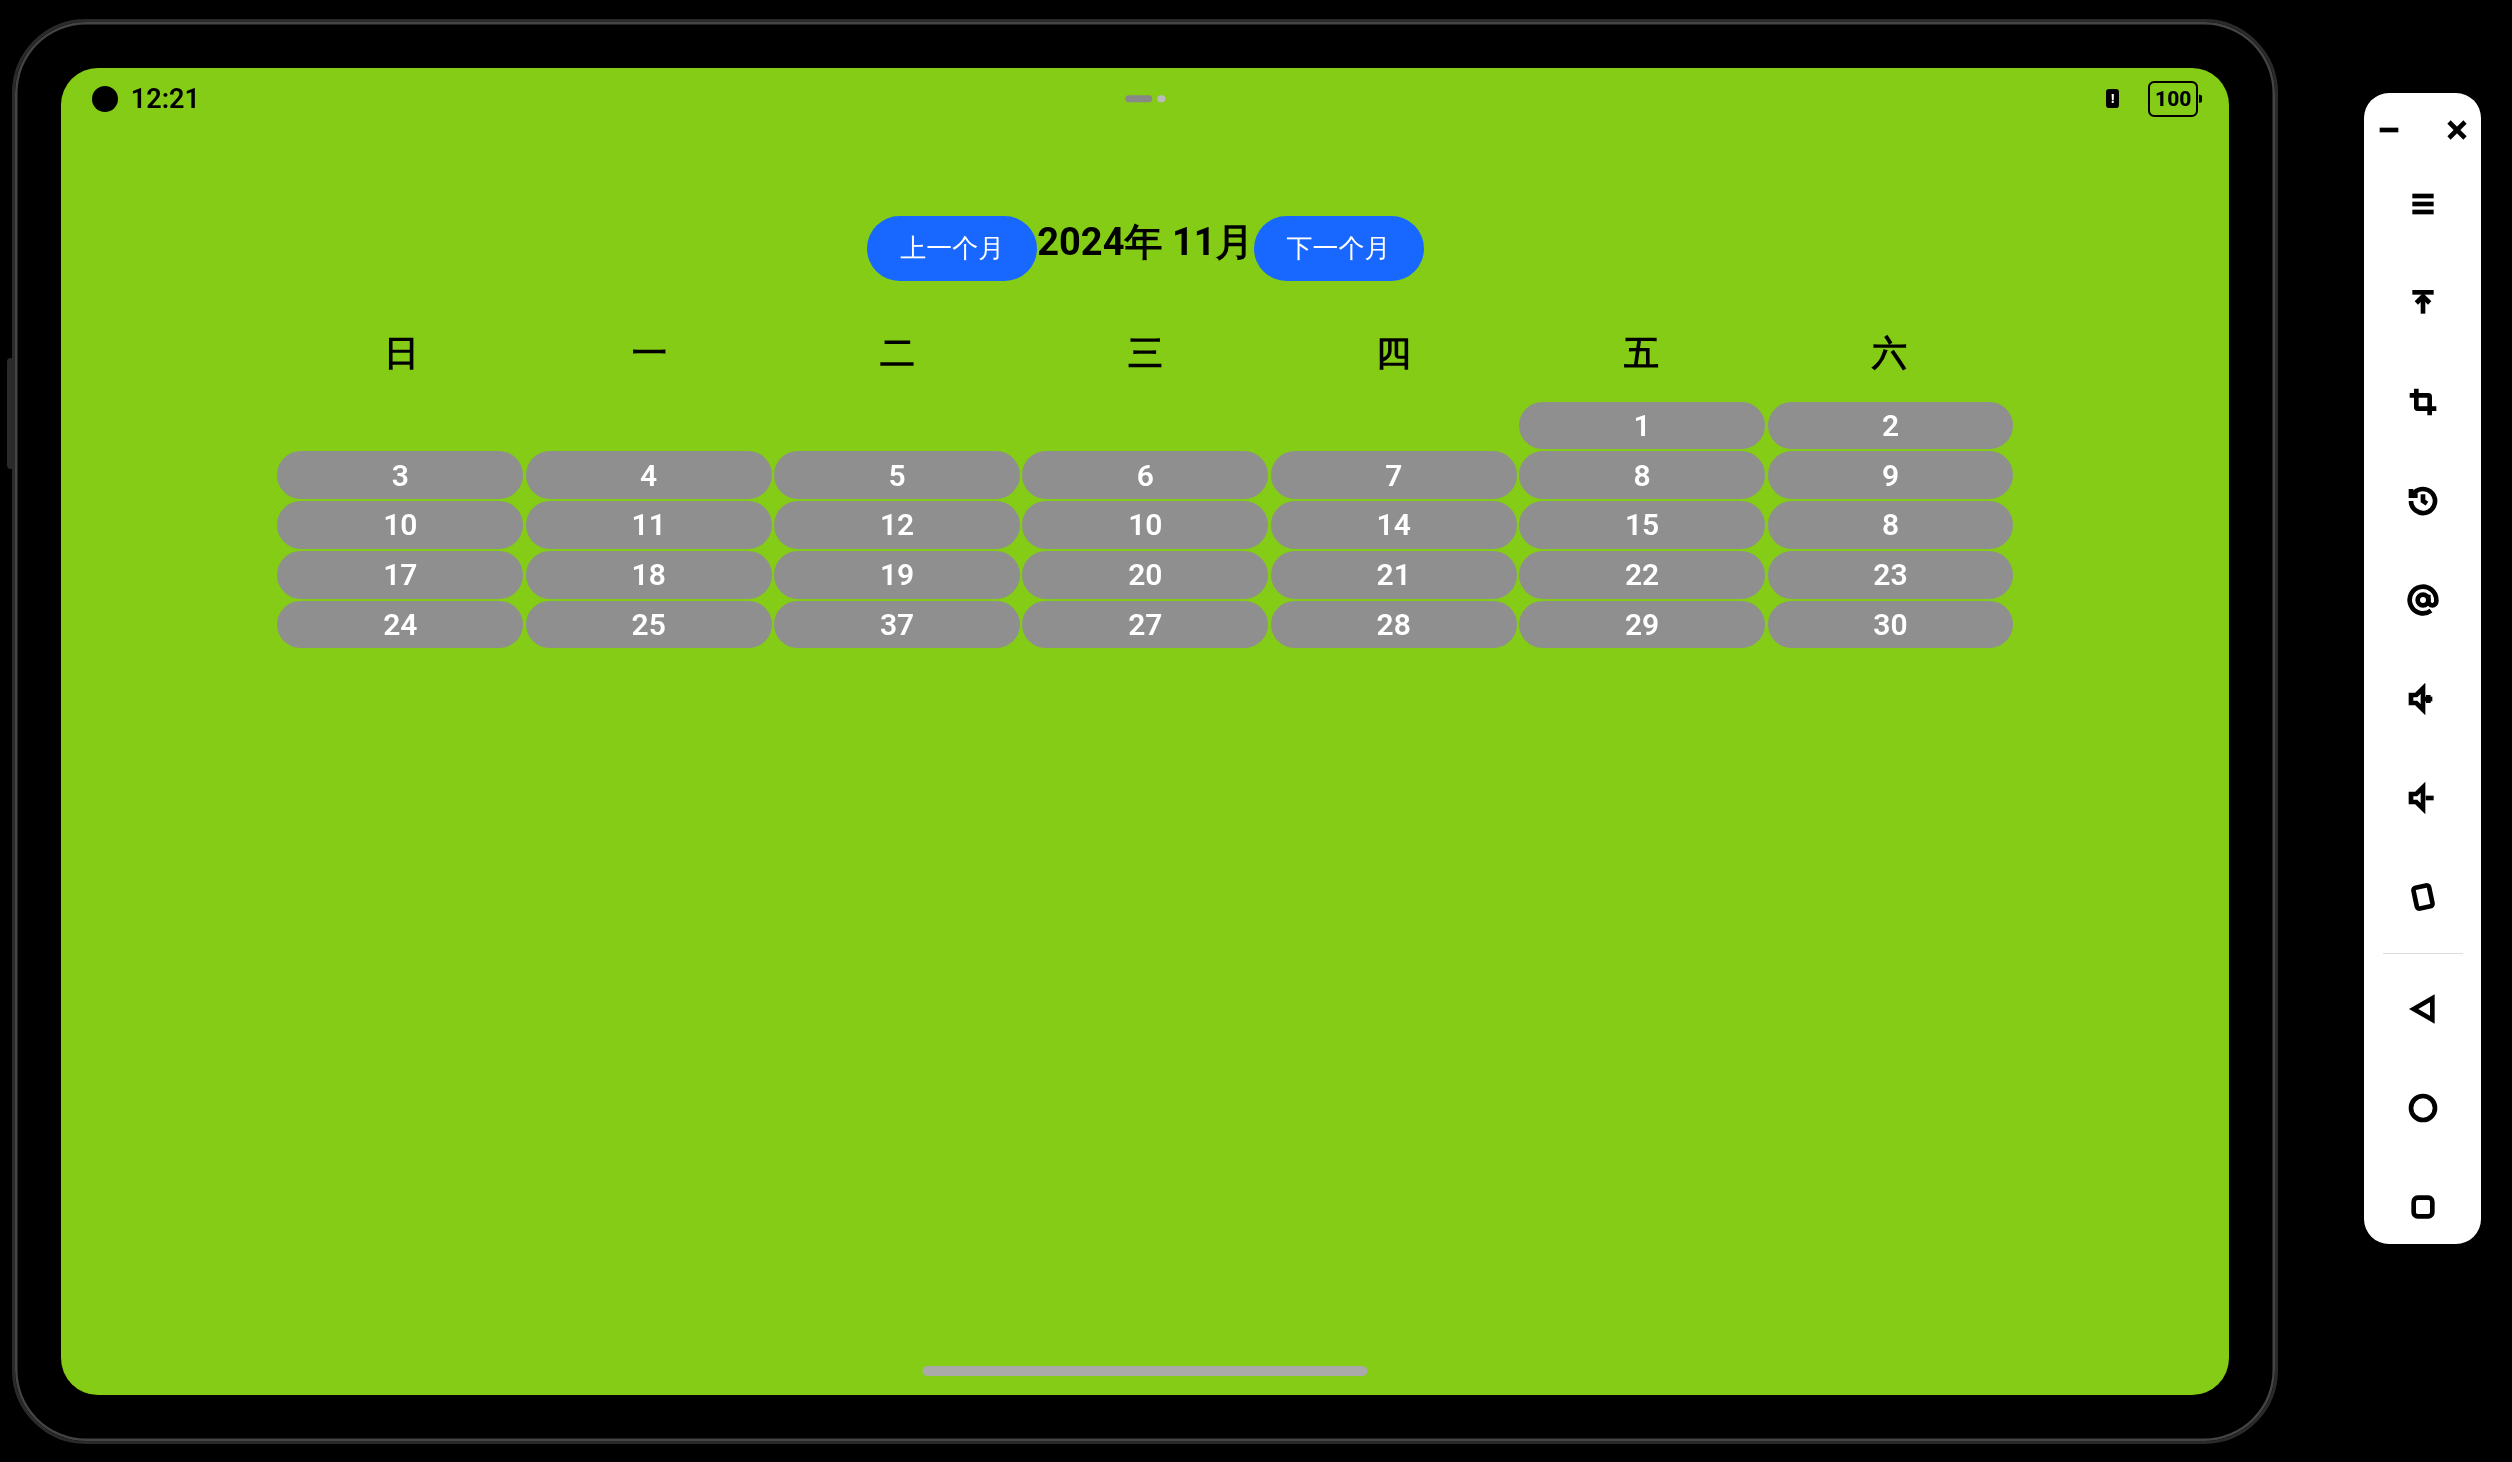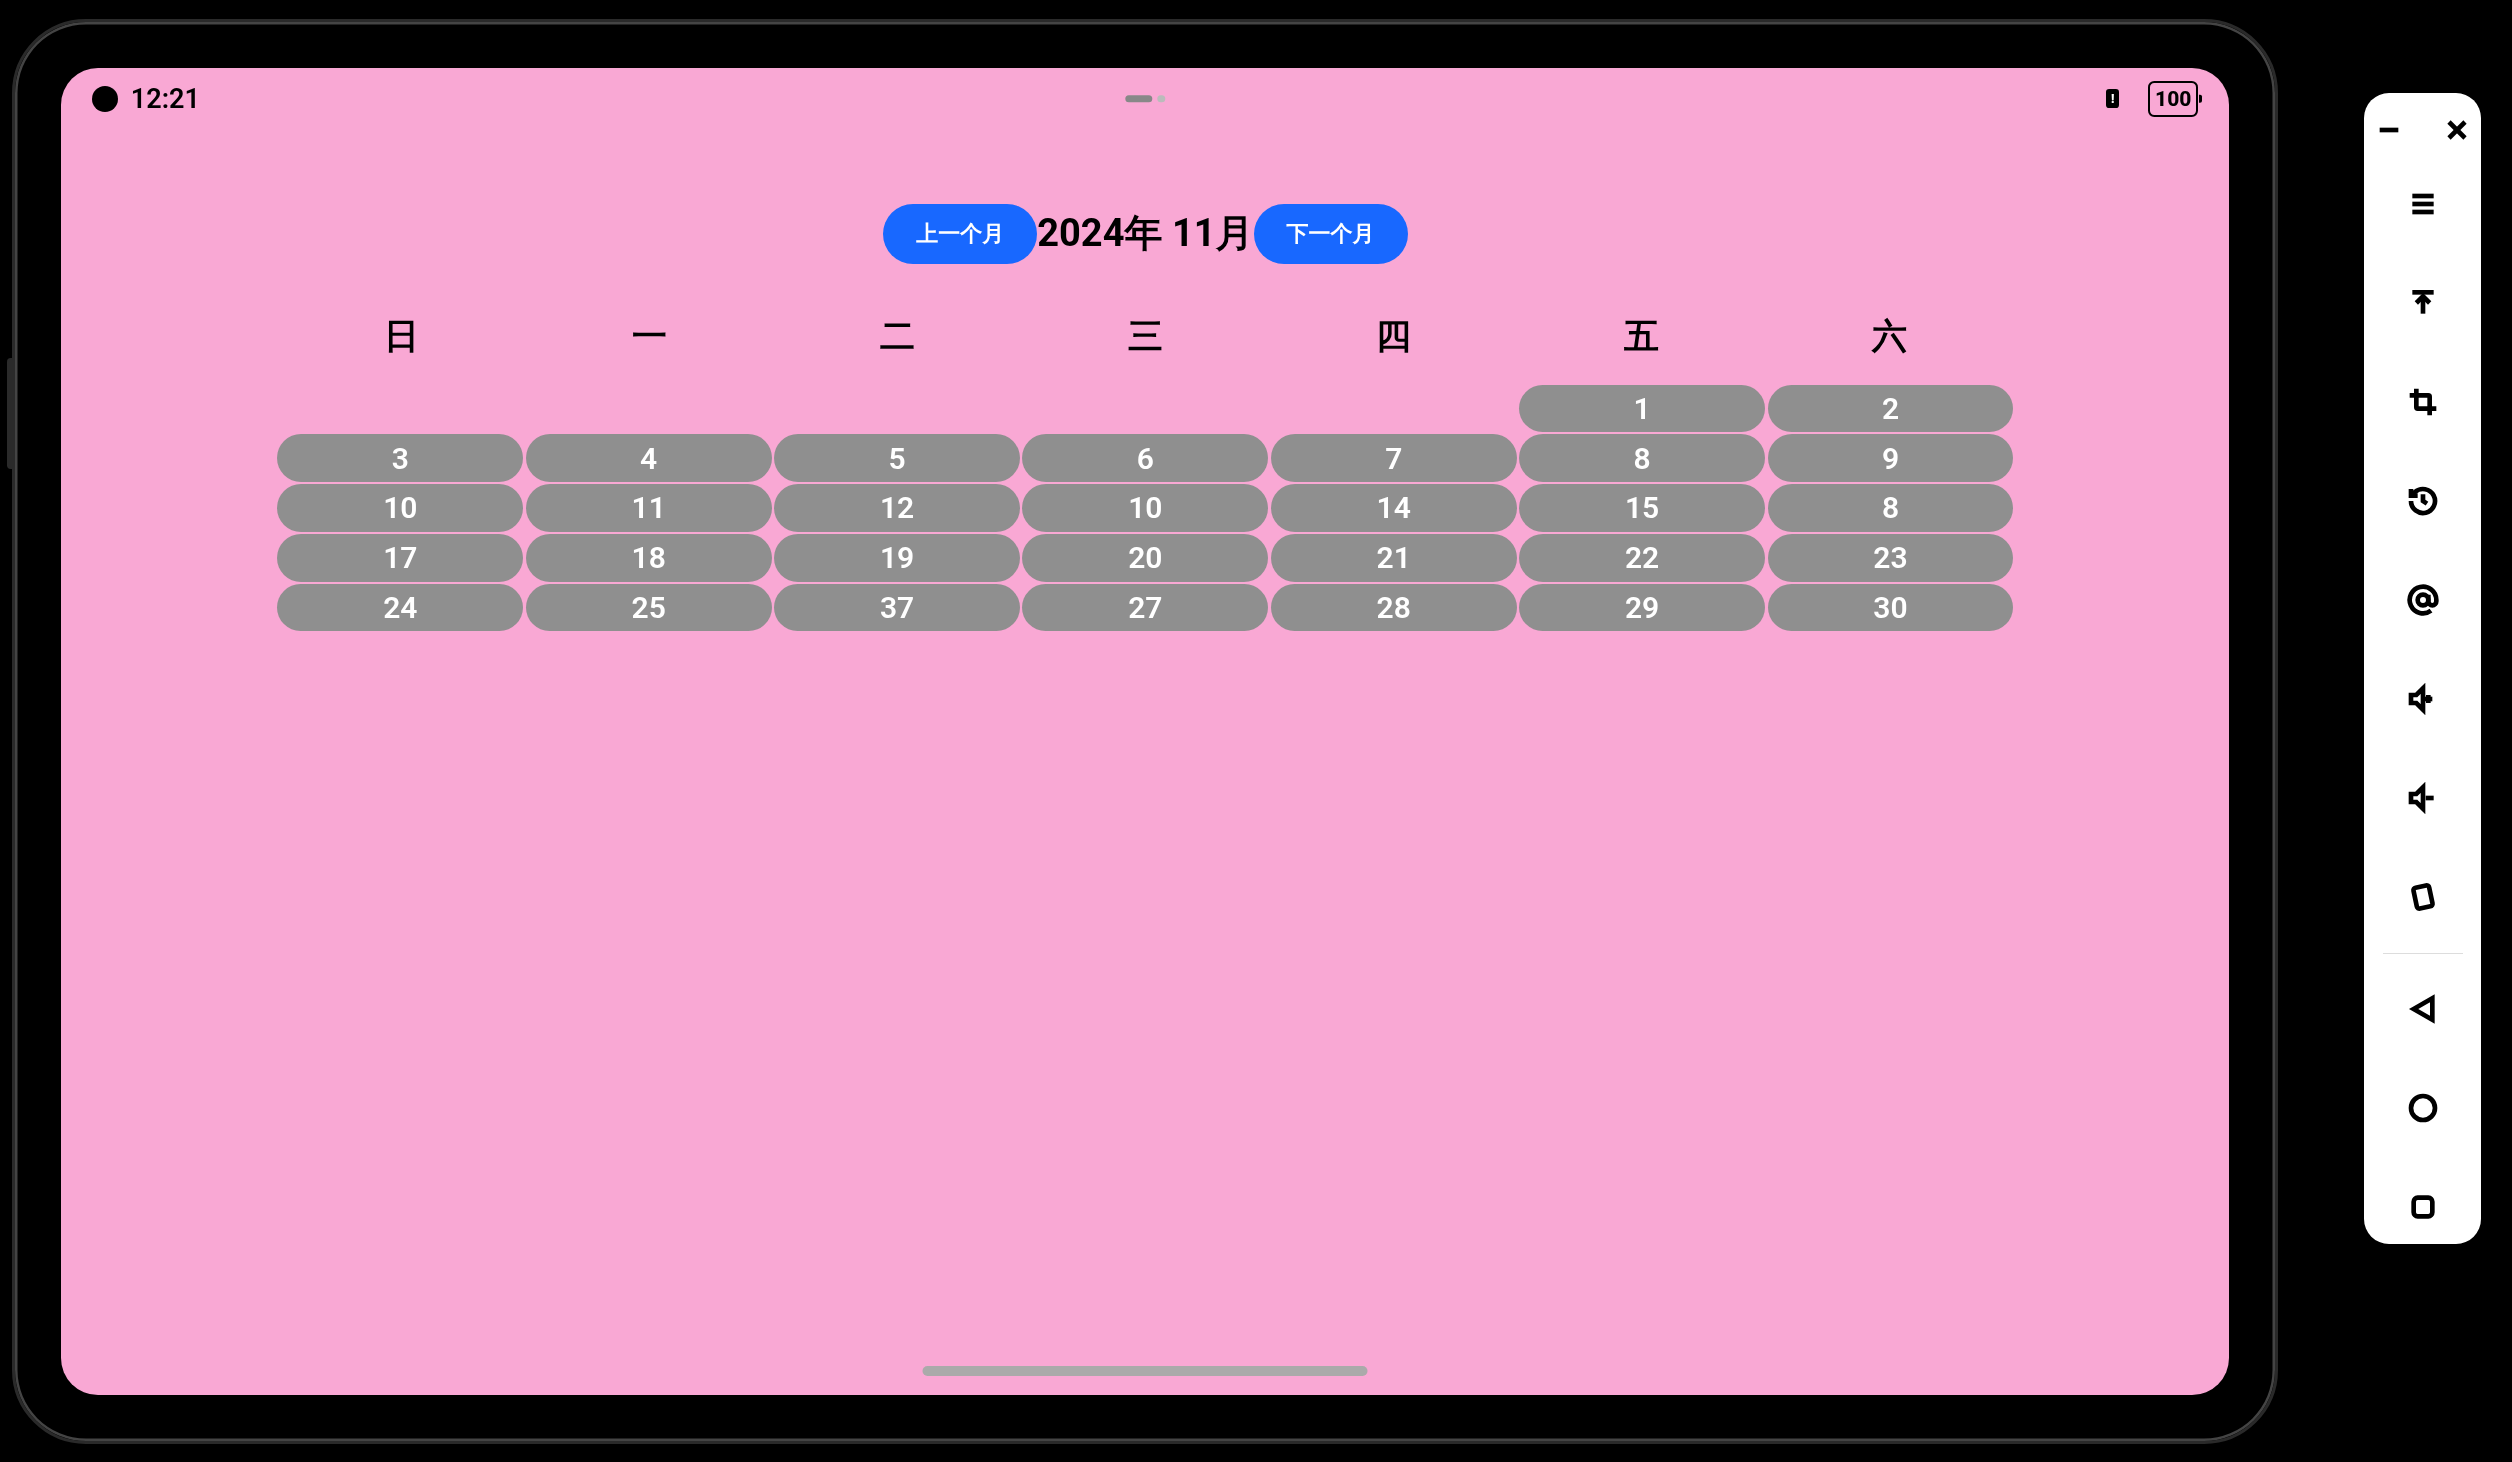--- a/index.html
+++ b/index.html
@@ -24,21 +24,21 @@
       border: 3.7px solid #2a2a2a;
       box-shadow: inset 0 0 0 2.5px #444;
     }
     
     .device-screen {
       position: absolute;
       left: 46px;
       top: 46px;
       right: 46px;
       bottom: 46px;
-      background: #f9a8d4;
+      background: #84cc16;
       border-radius: 37px;
       overflow: hidden;
     }
     
     
     .status-bar {
       height: 62px;
       display: flex;
       align-items: center;
       justify-content: space-between;
@@ -139,23 +139,24 @@
       margin-top: 74px;
       gap: 0;
     }
     
     .nav-button {
       background: #1868ff;
       color: #fff;
       border: none;
       border-radius: 43px;
       padding: 15px 33px;
-      font-size: 22px;
-      font-weight: 700;
+      font-size: 26px;
+      font-weight: 400;
       cursor: pointer;
+      margin-top: 12px;
     }
     
     .month-title {
       font-size: 38px;
       font-weight: 700;
       color: #000;
       margin: 0 0px;
     }
     
     

